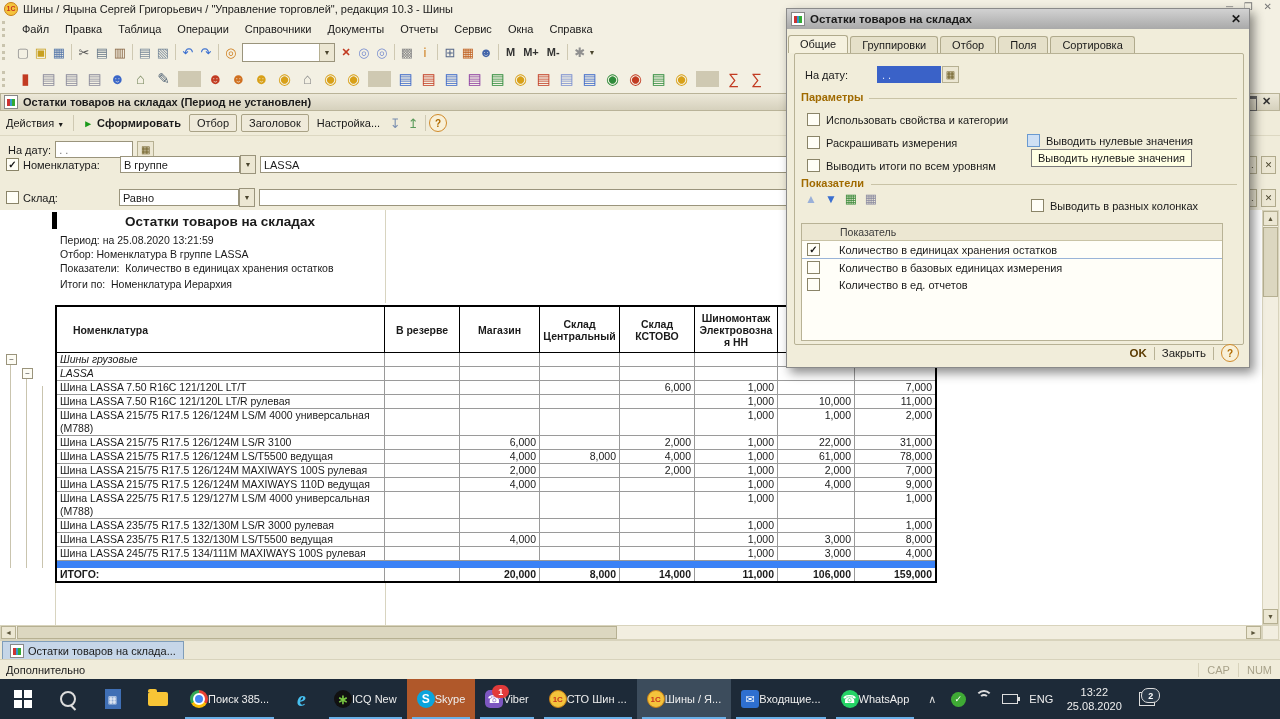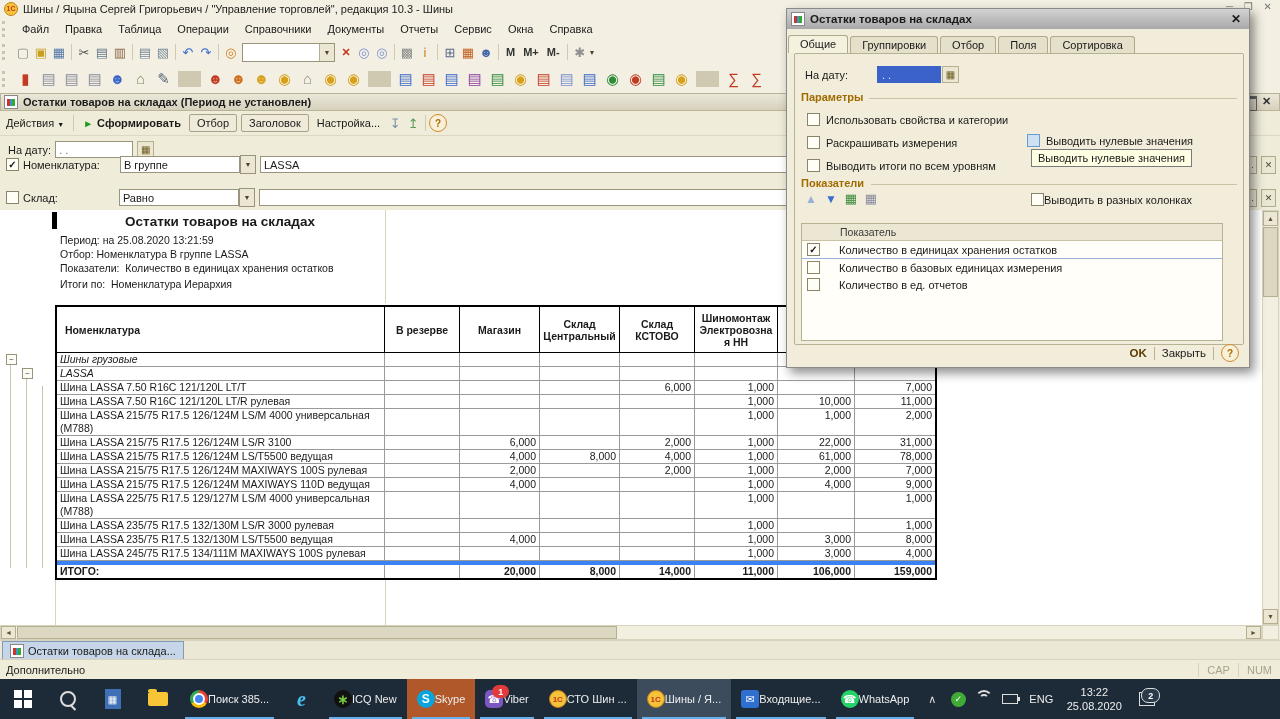--- a/index.html
+++ b/index.html
@@ -62,21 +62,21 @@
       overflow-wrap:break-word;word-break:break-word}
   .th:last-child{border-right:none}
   .tr{display:flex;border-bottom:1px solid #9a9a9a;background:#fff}
   .tr:last-child{border-bottom:none}
   .td{border-right:1px solid #9a9a9a;box-sizing:border-box;font-size:10.5px;line-height:13px;
       padding:0 3px;min-height:13px}
   .td:last-child{border-right:none}
   .c-name{width:328px}.c75{width:75px}.c80{width:80px}.c83{width:83px}.c77{width:77px}
   .num{text-align:right}
   .tr.grp .c-name{font-style:italic}
-  .tr.total{font-weight:bold;border-top:4px solid #3b82f6}
+  .tr.total{font-weight:bold;border-top:7px solid #3b82f6}
   .treebox{position:absolute;width:9px;height:9px;border:1px solid #9a947c;background:#fdfcf4;
            display:flex;align-items:center;justify-content:center;font-size:8px;line-height:1;color:#444}
   
   .sb{background:#f2eee0;border:1px solid #d8d3bc;box-sizing:border-box;position:absolute}
   .sb-btn{background:#ece7d3;border:1px solid #b6b092;box-sizing:border-box;display:flex;
           align-items:center;justify-content:center;font-size:7px;color:#5a543a;position:absolute}
   .sb-thumb{background:#dcd7c0;border:1px solid #b6b092;box-sizing:border-box;position:absolute}
   
   #tabsbar{left:0;top:640px;width:1280px;height:19px;background:#ece8d6;border-top:1px solid #d8d3bc;
            display:flex;align-items:flex-end}
@@ -285,21 +285,21 @@
   <div class="hline" style="top:68px">Итоги по:  Номенклатура Иерархия</div>
 
   <div class="treebox" style="left:6px;top:144px">−</div>
   <div class="treebox" style="left:22px;top:158px">−</div>
   <div class="vline" style="left:10px;top:155px;height:203px;background:#c9c4ae"></div>
   <div class="vline" style="left:26px;top:169px;height:189px;background:#c9c4ae"></div>
   <div class="vline" style="left:42px;top:176px;height:182px;background:#c9c4ae"></div>
 
   <div id="rtable">
     <div class="th-row">
-      <div class="th c-name" style="justify-content:flex-start;text-align:left;padding-left:8px">Номенклатура</div>
+      <div class="th c-name" style="justify-content:flex-start;text-align:left;padding-left:16px">Номенклатура</div>
       <div class="th c75">В резерве</div>
       <div class="th c80">Магазин</div>
       <div class="th c80">Склад Центральный</div>
       <div class="th c75">Склад КСТОВО</div>
       <div class="th c83">Шиномонтаж Электровозная НН</div>
       <div class="th c77"></div>
       <div class="th c80"></div>
     </div>
     <div>
 
@@ -616,21 +616,21 @@
 
   <div class="grp-hd" style="left:14px;top:168px">Показатели</div>
   <div class="grp-line" style="left:84px;top:175px;width:366px"></div>
 
   <div class="abs flex" style="left:16px;top:182px;gap:4px">
     <span class="arrow-ico" style="color:#9ab0d8">▲</span>
     <span class="arrow-ico" style="color:#3a6fd0">▼</span>
     <span class="arrow-ico" style="color:#3a8a3a;font-size:13px">▦</span>
     <span class="arrow-ico" style="color:#8a8aa0;font-size:13px">▦</span>
   </div>
-  <div class="abs flex" style="left:244px;top:184px;">
+  <div class="abs flex" style="left:244px;top:190px;gap:6px">
     <span class="cb"></span>
     <span class="dlg-lbl" style="position:static">Выводить в разных колонках</span>
   </div>
 
   <div id="dlg-list">
     <div class="lhead">Показатель</div>
     <div>
 
     <div class="lrow checked sel">
           <span class="cb"></span>

